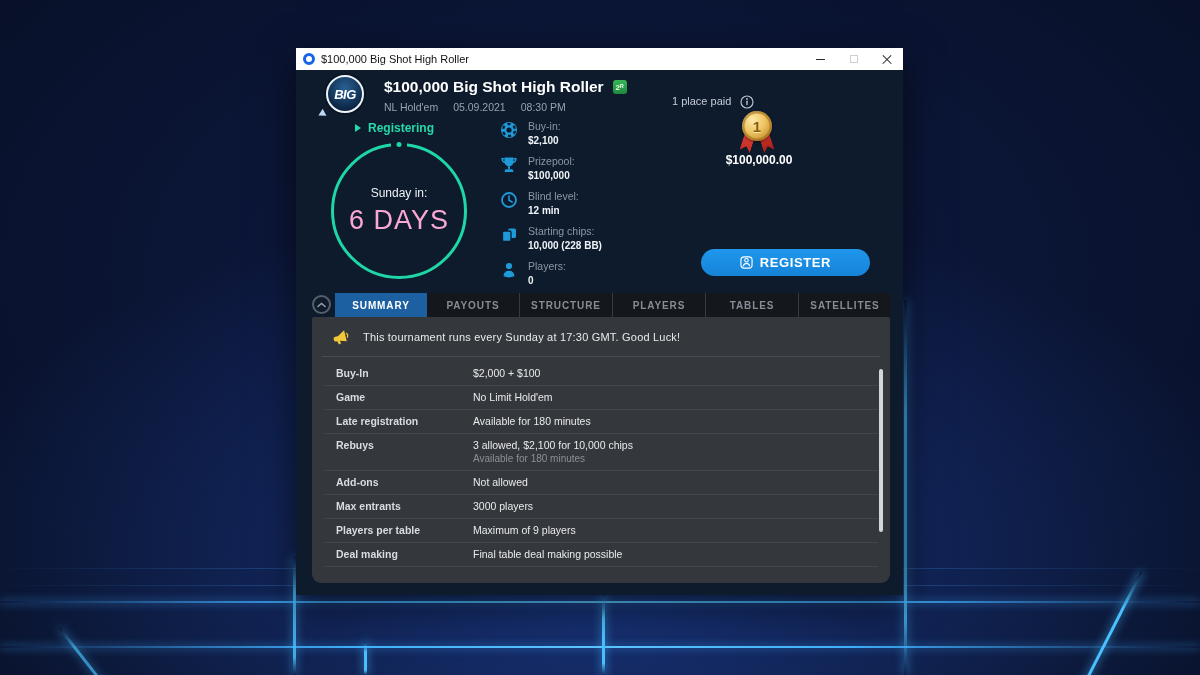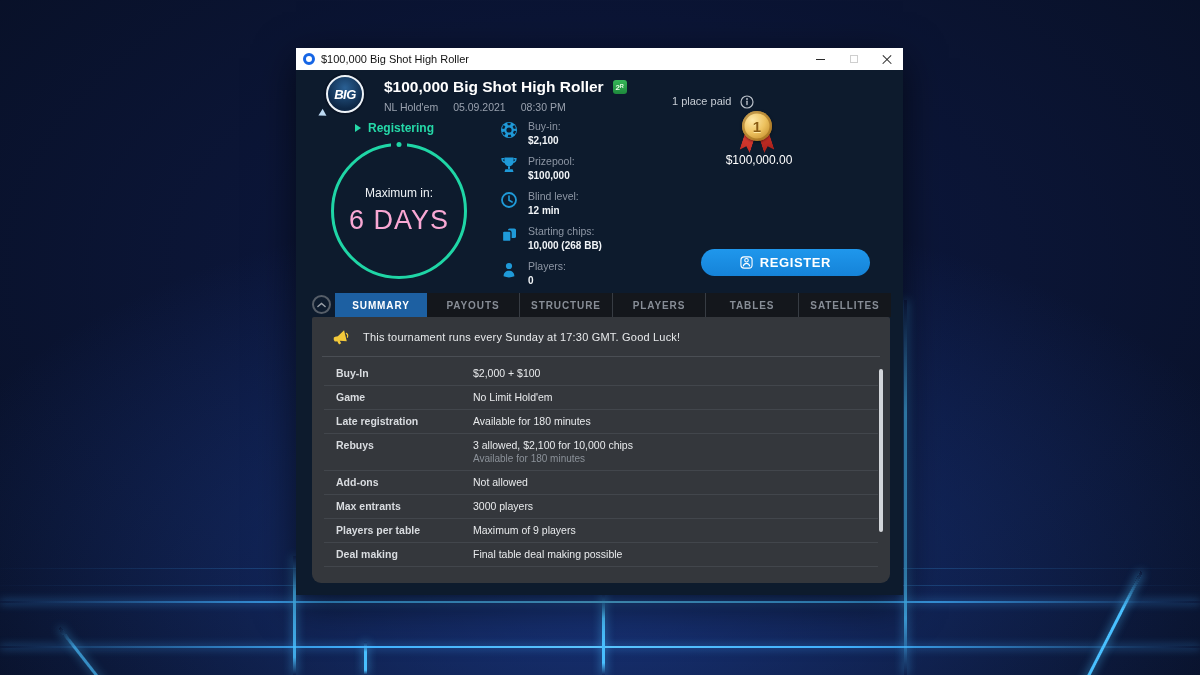--- a/index.html
+++ b/index.html
@@ -63,21 +63,21 @@
   .medal{position:absolute;left:443px;top:41px;width:36px;height:48px;}
   .ribbon-l,.ribbon-r{position:absolute;top:16px;width:11px;height:25px;}
   .ribbon-l{left:4px;background:linear-gradient(180deg,#e8473c,#c22d24);transform:rotate(18deg);
     clip-path:polygon(0 0,100% 0,100% 100%,50% 78%,0 100%);}
   .ribbon-r{right:4px;background:linear-gradient(180deg,#d63a30,#a82019);transform:rotate(-18deg);
     clip-path:polygon(0 0,100% 0,100% 100%,50% 78%,0 100%);}
   .coin{position:absolute;top:0;left:50%;transform:translateX(-50%);width:30px;height:30px;border-radius:50%;z-index:1;
     background:radial-gradient(circle at 35% 30%, #ffe9a8, #edc25f 45%, #c68f2e 80%, #9c6b1d);
     box-shadow:inset 0 0 0 2.5px rgba(150,100,25,.55), 0 1px 3px rgba(0,0,0,.5);
     display:flex;align-items:center;justify-content:center;font-weight:800;font-size:15px;color:#8a5c14;text-shadow:0 1px 0 #ffe8a0;}
-  .prize-amount{position:absolute;left:383px;top:83px;width:160px;text-align:center;font-size:12px;font-weight:400;color:#fff;}
+  .prize-amount{position:absolute;left:383px;top:83px;width:160px;text-align:center;font-size:12px;font-weight:700;color:#fff;}
   .register-btn{position:absolute;left:405px;top:179px;width:169px;height:27px;border-radius:14px;border:none;
     background:linear-gradient(180deg,#1f97ec,#1583d8);display:flex;align-items:center;justify-content:center;cursor:pointer;}
   .register-btn span{color:#fff;font-size:13px;font-weight:700;letter-spacing:.6px;margin-left:7px;}
   
   .collapse-btn{position:absolute;left:16px;top:225px;width:19px;height:19px;border-radius:50%;
     border:2px solid #565e68;box-sizing:border-box;display:flex;align-items:center;justify-content:center;cursor:pointer;background:transparent;}
   .tabs{position:absolute;left:39px;top:223px;width:556px;height:24px;display:flex;background:#14171c;}
   .tab{flex:1;display:flex;align-items:center;justify-content:center;font-size:10px;font-weight:700;
     letter-spacing:.9px;color:#878d96;cursor:pointer;border-right:1px solid #373c43;box-sizing:border-box;}
   .tab:last-child{border-right:none;}
@@ -145,21 +145,21 @@
       </div>
 
       <div class="status">
         <div class="status-tri"></div>
         <span>Registering</span>
       </div>
 
       <div class="ring">
         <div class="ring-notch"></div>
         <div class="ring-dot"></div>
-        <div class="ring-label">Maximum in:</div>
+        <div class="ring-label">Sunday in:</div>
         <div class="ring-value">6 DAYS</div>
       </div>
 
       <div class="stats">
         <div class="stat">
           <svg class="stat-icon" viewBox="0 0 18 18">
             <circle cx="9" cy="9" r="8" fill="#1f9ad8"></circle>
             <circle cx="9" cy="9" r="6" fill="none" stroke="#0d1b2d" stroke-width="2.3" stroke-dasharray="3.1 3.2" transform="rotate(8 9 9)"></circle>
             <circle cx="9" cy="9" r="2.6" fill="#0d1b2d"></circle>
           </svg>
@@ -190,21 +190,21 @@
                <div class="stat-value">12 min</div>
             </div>
         </div>
         <div class="stat">
           <svg class="stat-icon" viewBox="0 0 18 18">
             <rect x="8" y="2.5" width="8" height="9.5" rx="1.6" fill="#1f9ad8"></rect>
             <rect x="2.5" y="5" width="8.5" height="10.5" rx="1.6" fill="#1f9ad8" stroke="#0d1b2d" stroke-width="1.3"></rect>
           </svg>
           <div>
               <div class="stat-label">Starting chips:</div>
-               <div class="stat-value">10,000 (268 BB)</div>
+               <div class="stat-value">10,000 (228 BB)</div>
             </div>
         </div>
         <div class="stat">
           <svg class="stat-icon" viewBox="0 0 18 18">
             <circle cx="9" cy="5" r="3.1" fill="#1f9ad8"></circle>
             <path fill="#1f9ad8" d="M3.6 15.3c0-3.6 2.3-5.5 5.4-5.5s5.4 1.9 5.4 5.5a13.8 13.8 0 0 1-10.8 0z"></path>
           </svg>
           <div>
               <div class="stat-label">Players:</div>
                <div class="stat-value">0</div>

